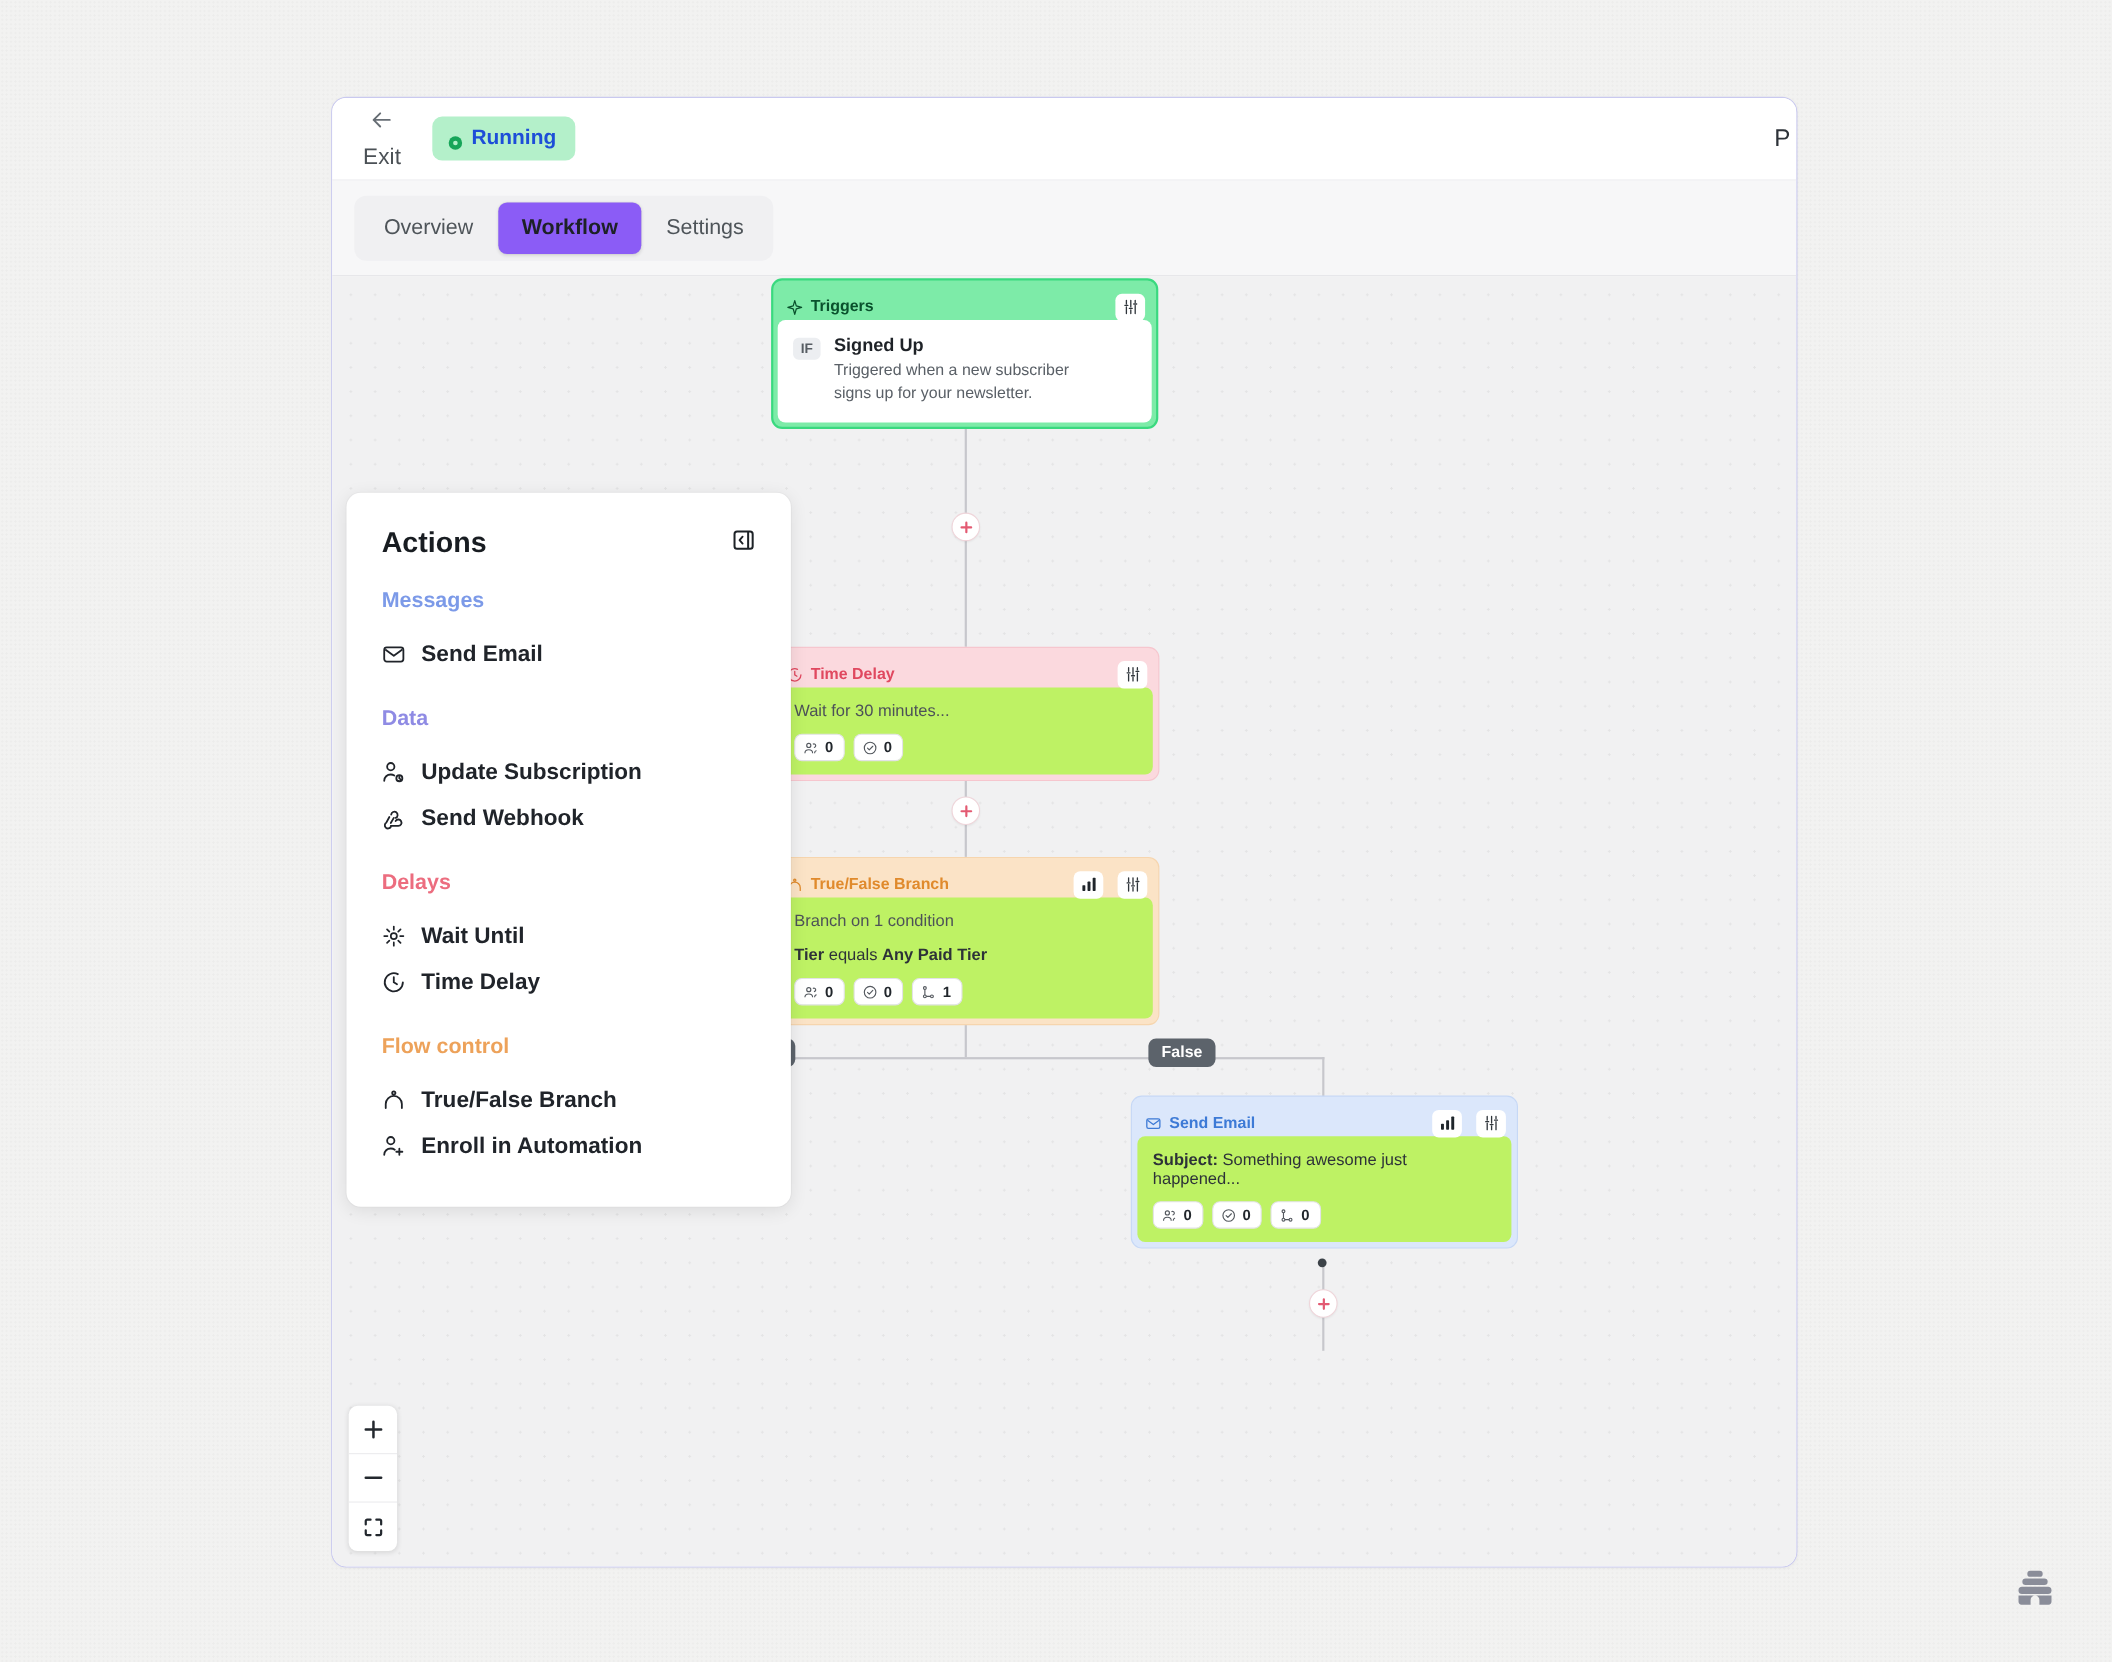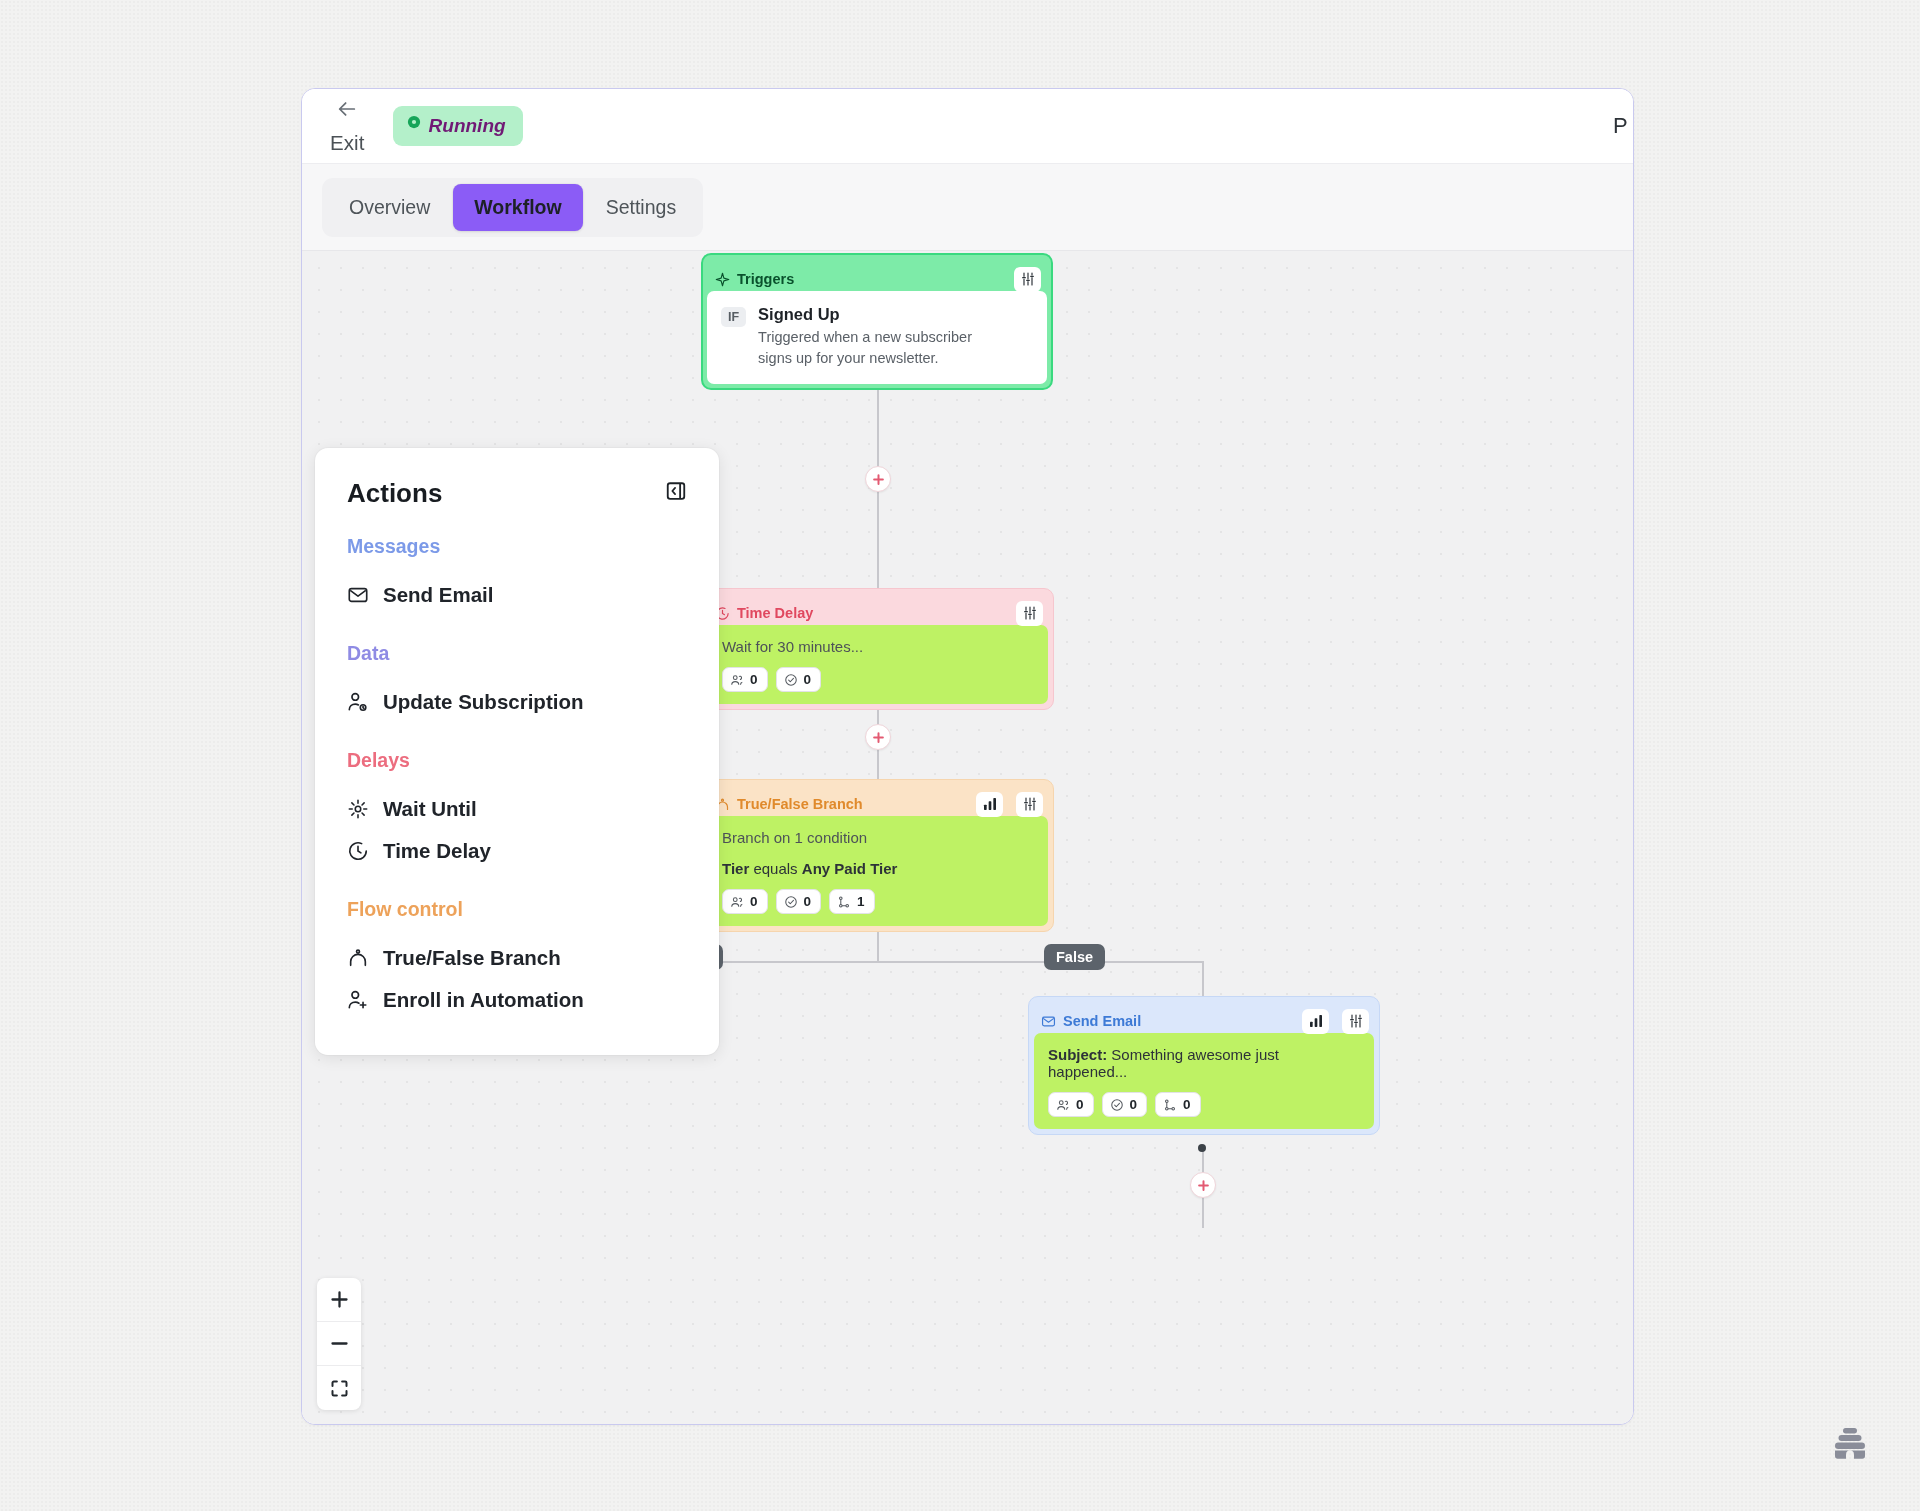--- a/index.html
+++ b/index.html
@@ -40,29 +40,28 @@
   #exit-button {
     display: flex; align-items: center; gap: 11px;
     cursor: pointer; padding: 4px 6px; flex-direction: column;
   }
   .back-arrow { width: 22px; height: 22px; display:block; }
   #exit-label {
     font-size: 20.5px; color: #4b5156; letter-spacing: .1px;
   }
   #status-badge {
     margin-left: 22px;
-    display: flex; align-items: flex-start; gap: 8px;
+    display: flex; align-items: flex-end; gap: 8px;
     background: #b4f0ca;
-    color: #701a75;
+    color: #1d4ed8;
     border-radius: 9px;
     padding: 9px 17px 9px 14px;
     font-size: 19px;
     font-weight: 600;
     cursor: pointer;
-    font-style: italic;
   }
   #status-dot-icon { width: 14px; height: 14px; display:block; }
   #top-right-cut {
     position: absolute;
     right: 6px; top: 24px;
     font-size: 22px;
     color: #2d3238;
     overflow: hidden;
     width: 14px;
     white-space: nowrap;
@@ -562,20 +561,31 @@
         <span class="aicon">
           <svg viewBox="0 0 24 24" fill="none" stroke="#20242a" stroke-width="1.8" stroke-linecap="round">
               <circle cx="9" cy="6.5" r="3.6"></circle>
               <path d="M2.5 20.5c0-3.7 2.9-6.2 6.5-6.2 1.3 0 2.5.3 3.5.9"></path>
               <circle cx="17.5" cy="18" r="3"></circle>
               <path d="M17.5 16.6v1.5l1 .8"></path>
             </svg>
         </span>
         <span class="alabel">Update Subscription</span>
       </div>
+      <div class="action-item">
+        <span class="aicon">
+          <svg viewBox="0 0 24 24" fill="none" stroke="#20242a" stroke-width="1.8" stroke-linecap="round" stroke-linejoin="round">
+            <path d="M9.4 8.2a3.2 3.2 0 1 1 4.5 3.3"></path>
+            <path d="M7.6 10.6L4.7 16a3.2 3.2 0 1 0 4.4 4.3"></path>
+            <path d="M9 19.5h7.5a3.2 3.2 0 1 0-2.7-5"></path>
+            <path d="M12 11.5l-3 5"></path>
+          </svg>
+        </span>
+        <span class="alabel">Send Webhook</span>
+      </div>
 
       <div class="group-title g-delays">Delays</div>
       <div class="action-item">
         <span class="aicon">
           <svg viewBox="0 0 24 24" fill="none" stroke="#20242a" stroke-width="1.7" stroke-linecap="round">
             <circle cx="12" cy="12" r="3"></circle>
             <path d="M12 2.5v3.2M12 18.3v3.2M21.5 12h-3.2M5.7 12H2.5M18.7 5.3l-2.3 2.3M7.6 16.4l-2.3 2.3M18.7 18.7l-2.3-2.3M7.6 7.6L5.3 5.3"></path>
           </svg>
         </span>
         <span class="alabel">Wait Until</span>

